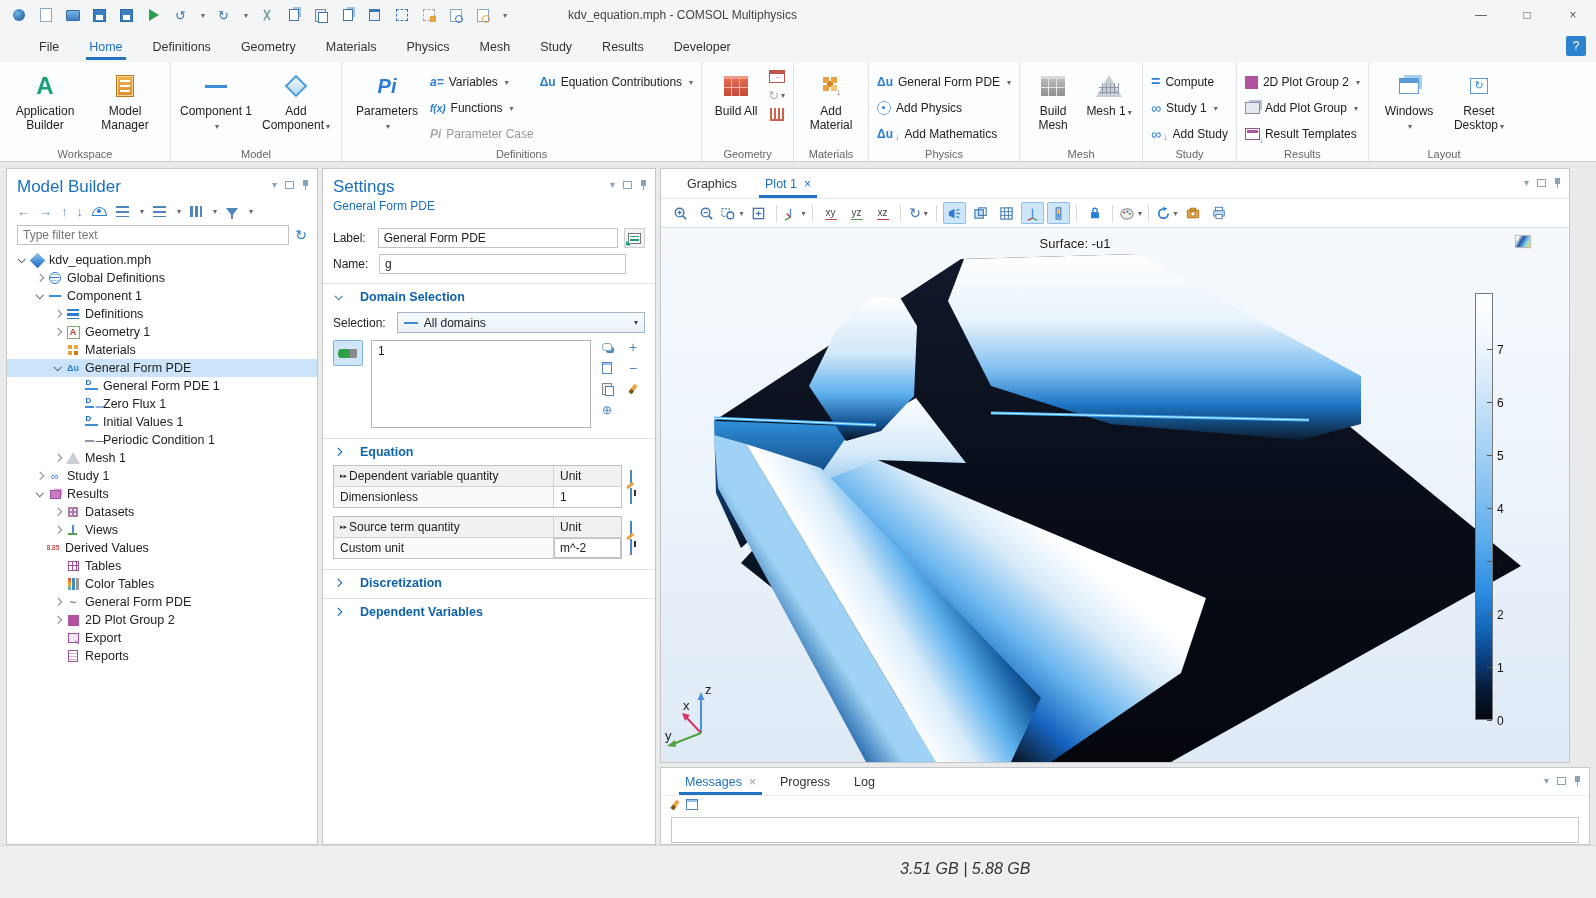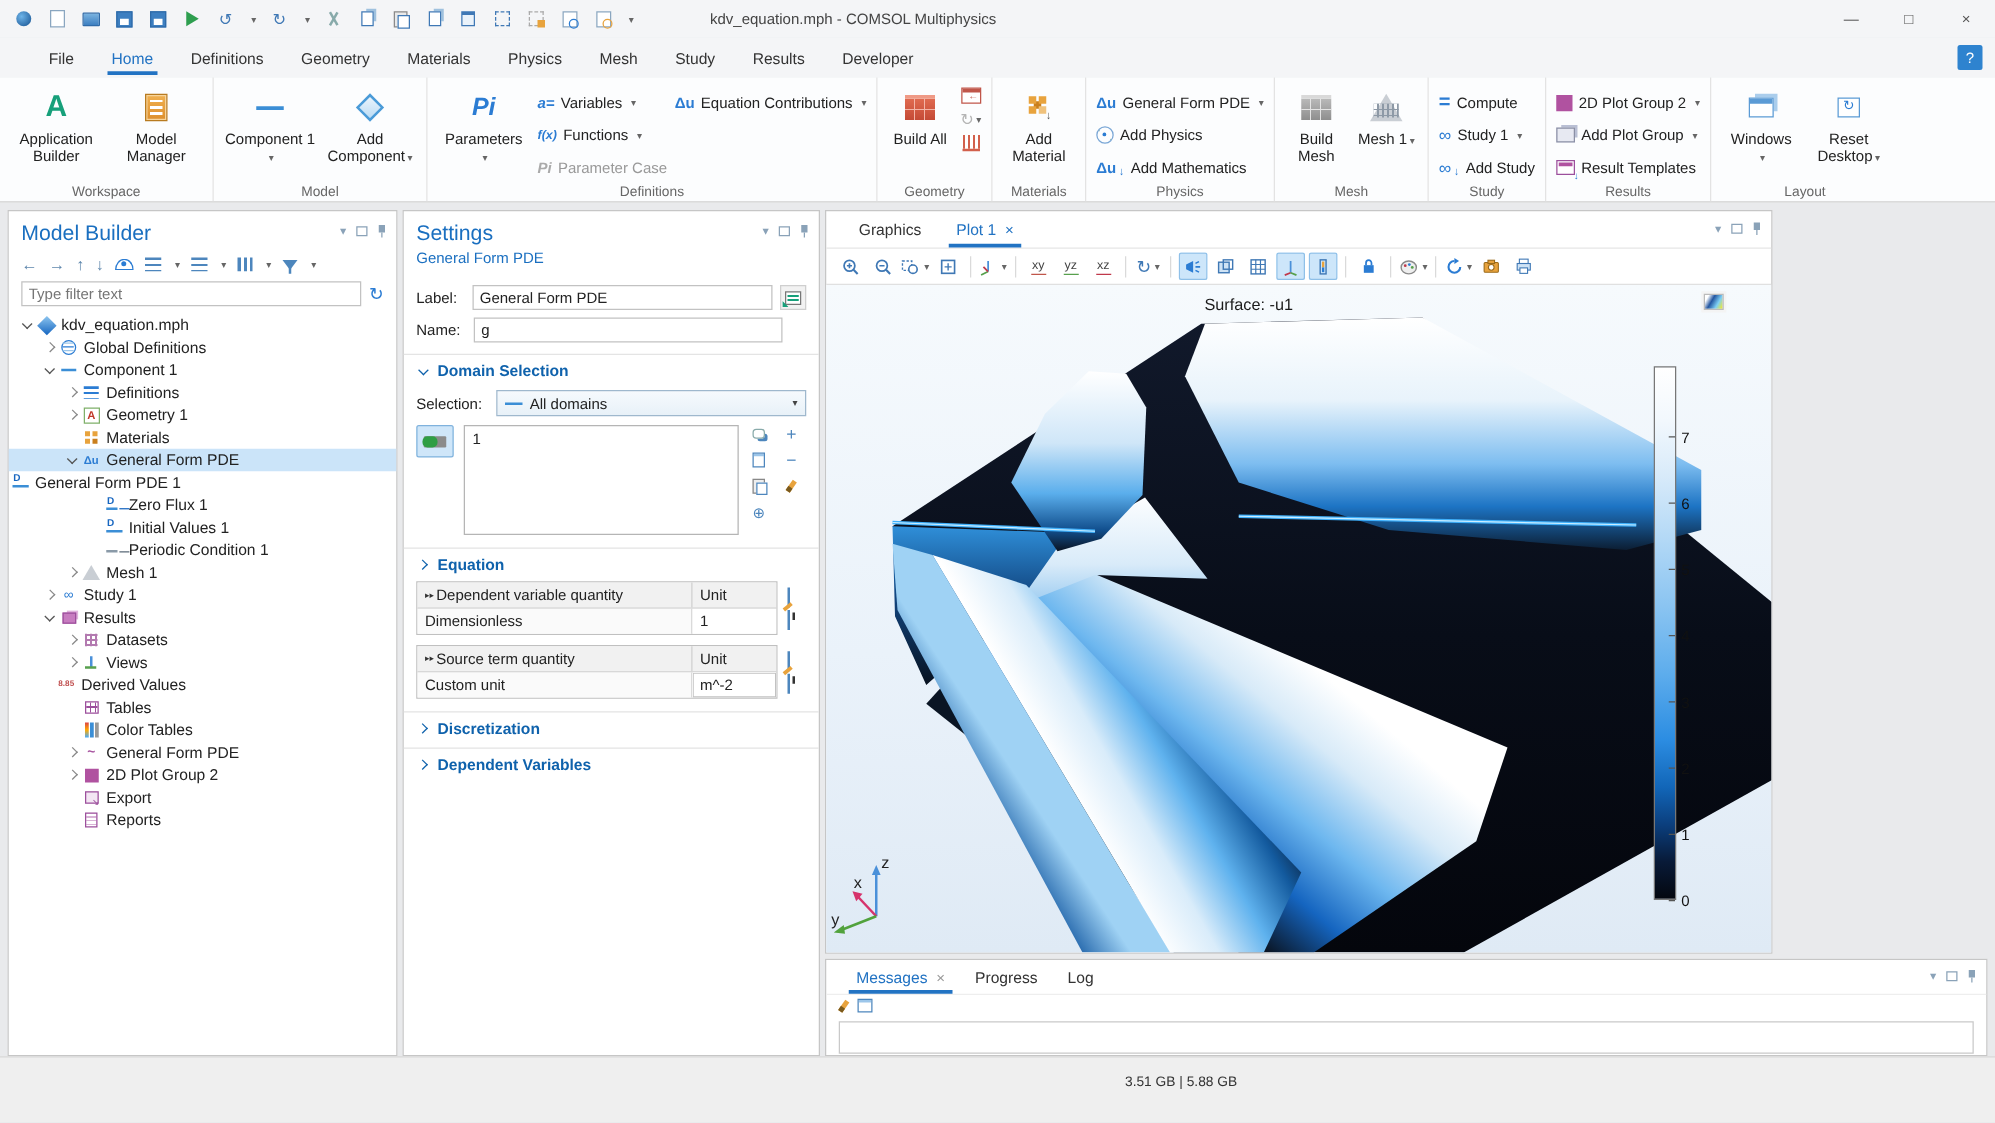--- a/index.html
+++ b/index.html
@@ -143,21 +143,21 @@
   .i-export::after{content:"↘";position:absolute;right:-2px;bottom:-4px;font-size:7px;color:#9c4f9c;}
   .i-reports{width:10px;height:12px;border:1.2px solid #9c4f9c;background:repeating-linear-gradient(#fff 0 2px,#d8b3d6 2px 3px);}
   
   .fieldrow{display:flex;align-items:center;gap:6px;padding:3px 10px;}
   .flabel{width:40px;font-size:12px;}
   .finput{width:247px;height:20px;border:1px solid #c2c2c2;font-size:12px;padding:0 5px;color:#222;}
   .editbtn{width:22px;height:20px;border:1px solid #cfcfcf;background:#f2f2f2;display:flex;align-items:center;justify-content:center;}
   .i-eqview{width:13px;height:11px;border:1.3px solid #777;background:#fff;position:relative;}
   .i-eqview::before{content:"";position:absolute;left:1px;top:2px;right:1px;height:5px;background:repeating-linear-gradient(#17a07a 0 1.5px,transparent 1.5px 3.5px);}
   .i-eqview::after{content:"";position:absolute;left:-3px;bottom:-3px;width:5px;height:5px;background:#17a07a;clip-path:polygon(0 0,100% 100%,0 100%);}
-  .sect{border-top:1px solid #e4e4e4;margin-top:6px;padding:6px 10px 2px;display:flex;align-items:center;gap:6px;}
+  .sect{border-top:1px solid #e4e4e4;margin-top:6px;padding:6px 10px 2px;display:flex;align-items:center;gap:16px;}
   .sect .stext{color:#0f62ac;font-weight:bold;font-size:12.5px;}
   .schev{width:11px;height:11px;position:relative;}
   .schev.d::before{content:"";position:absolute;left:2.5px;top:1.5px;width:4.5px;height:4.5px;border-right:1.5px solid #0f62ac;border-bottom:1.5px solid #0f62ac;transform:rotate(45deg);}
   .schev.r::before{content:"";position:absolute;left:2px;top:2.5px;width:4.5px;height:4.5px;border-right:1.5px solid #0f62ac;border-bottom:1.5px solid #0f62ac;transform:rotate(-45deg);}
   .combo{width:249px;height:21px;border:1px solid #9fb8cd;background:linear-gradient(#f6fafd,#e8f1f8);display:flex;align-items:center;gap:6px;padding:0 6px;font-size:12px;position:relative;}
   .combo .dline{width:14px;height:2px;background:#3b8ed6;}
   .combo .ccar{position:absolute;right:6px;font-size:8px;color:#444;}
   .selwrap{display:flex;padding:4px 10px;gap:8px;}
   .togglebtn{width:30px;height:26px;border:1px solid #7fb2dd;background:#cfe6f9;display:flex;align-items:center;justify-content:center;border-radius:2px;}
   .togglebtn .sw{width:18px;height:9px;background:#8b8b8b;position:relative;border-radius:1px;}
@@ -208,21 +208,21 @@
   
   .msgtabs{display:flex;align-items:center;height:27px;padding-left:12px;position:relative;}
   .msgtab{padding:5px 12px;font-size:12.5px;color:#333;position:relative;display:flex;gap:7px;align-items:center;}
   .msgtab.active{color:#2273c3;}
   .msgtab.active::after{content:"";position:absolute;left:6px;right:6px;bottom:-1px;height:3px;background:#2273c3;}
   .msgtab .x{color:#999;font-size:12px;}
   .msgtools{display:flex;align-items:center;gap:9px;padding:3px 12px;border-top:1px solid #eee;}
   .msgbox{margin:1px 10px;height:26px;border:1px solid #c9c9c9;background:#fff;}
   
   .statusbar{position:absolute;left:0;top:845px;width:1596px;height:53px;background:#efefef;border-top:1px solid #d8d8d8;}
-  .memtext{position:absolute;left:900px;top:14px;font-size:11px;color:#333;}
+  .memtext{position:absolute;left:900px;top:14px;font-size:16px;color:#333;font-style:italic;}
 </style>
 </head>
 <body>
 
 <div class="titlebar">
   <div class="qat">
     <span class="qi">
         <span class="q-logo"></span>
       </span>
     <span class="qi">
@@ -549,21 +549,21 @@
         <span class="ti">
           <span class="i-mat"></span>
         </span>
         <span>Materials</span>
       </div>
     <div class="trow sel" style="padding-left:44px">
         <span class="chev d"></span>
         <span class="ti txt">Δu</span>
         <span>General Form PDE</span>
       </div>
-    <div class="trow" style="">
+    <div class="trow" style="padding-left:75px">
         <span class="ti">
           <span class="i-dcond"></span>
         </span>
         <span>General Form PDE 1</span>
       </div>
     <div class="trow" style="padding-left:75px">
         <span class="ti">
           <span class="i-bcond"></span>
         </span>
         <span>Zero Flux 1</span>
@@ -758,21 +758,21 @@
   <div class="sect">
       <span class="schev r"></span>
       <span class="stext">Discretization</span>
     </div>
   <div class="sect">
       <span class="schev r"></span>
       <span class="stext">Dependent Variables</span>
     </div>
 </div>
 
-<div class="panel" style="left:660px;top:168px;width:758px;height:595px;">
+<div class="panel" style="left:660px;top:168px;width:910px;height:595px;">
   <div class="gtabs">
     <span class="gtab">
         <span>Graphics</span>
       </span>
     <span class="gtab active">
         <span>Plot 1</span>
         <span class="x">×</span>
       </span>
     <span class="pctrls" style="top:8px">
         <span>▾</span>

